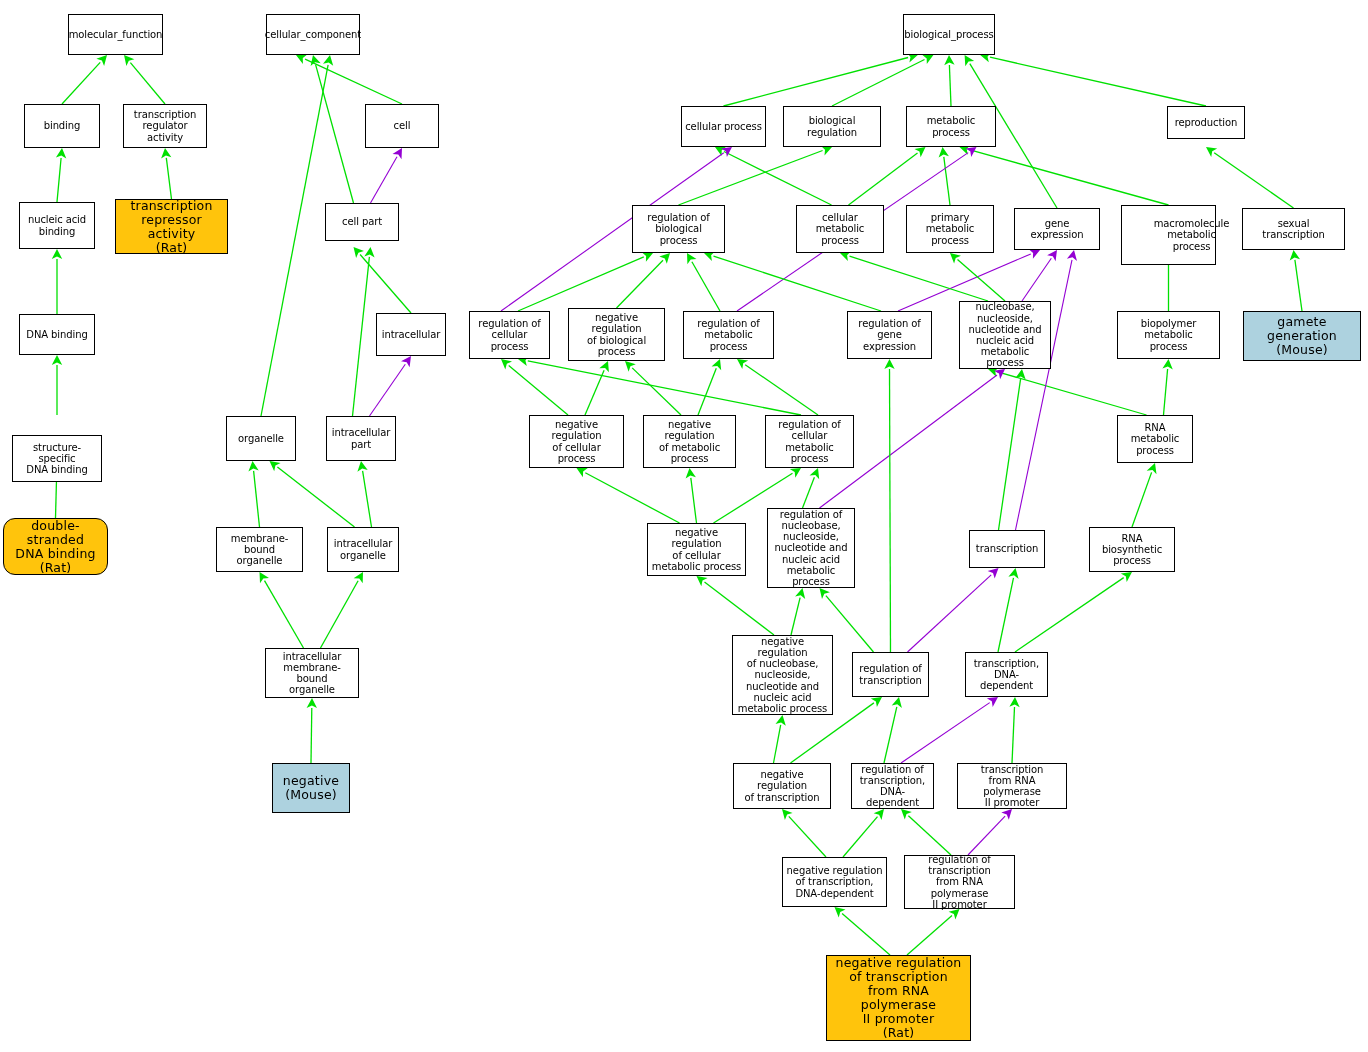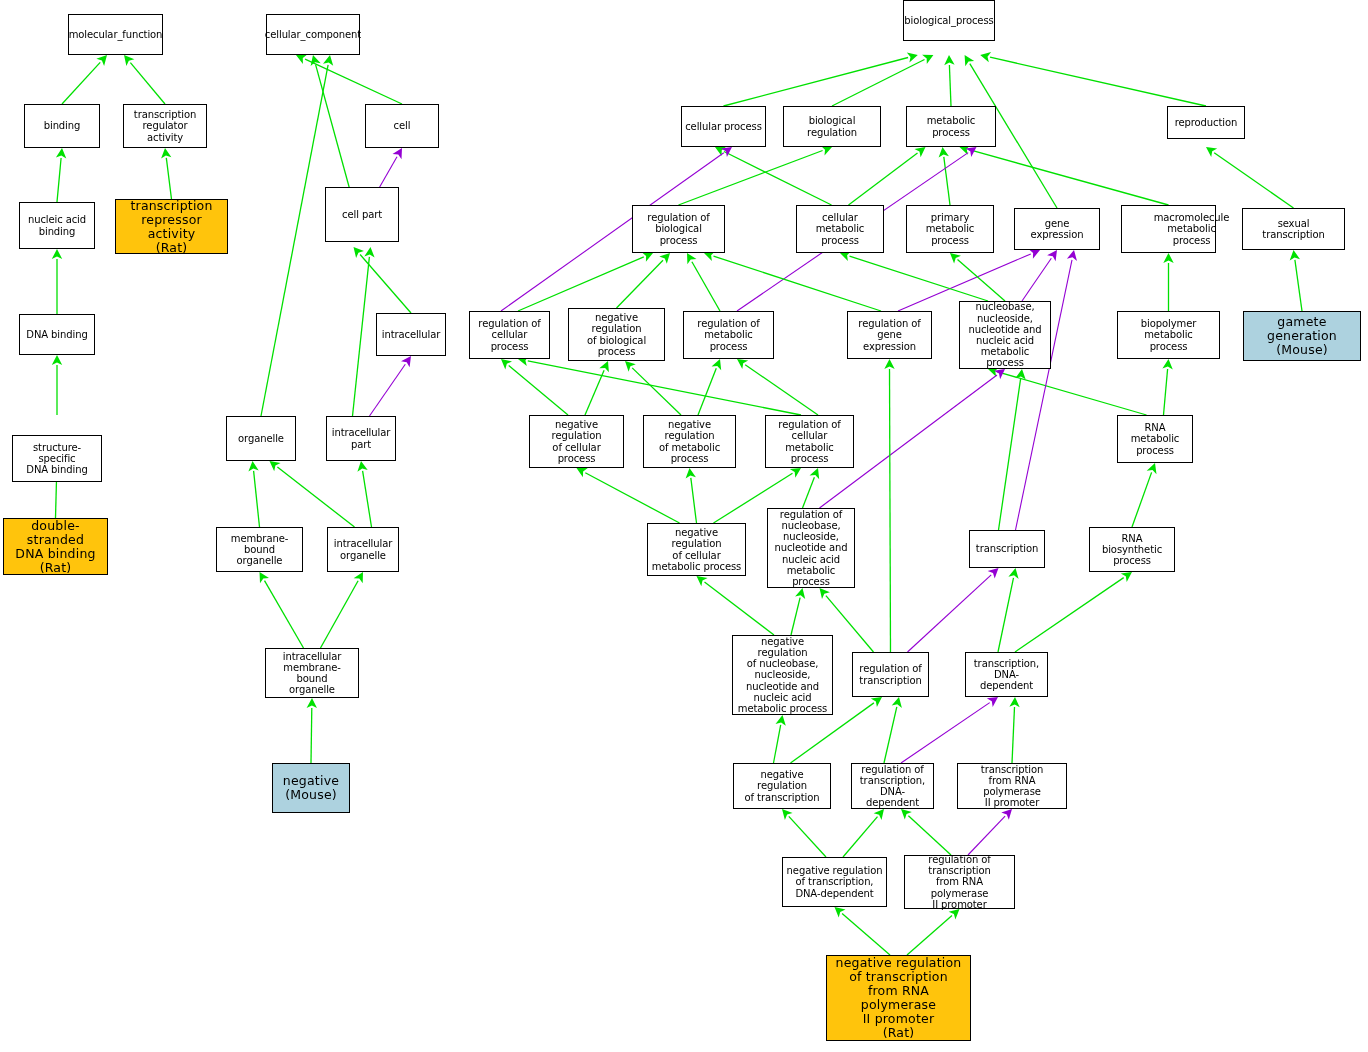--- a/index.html
+++ b/index.html
@@ -365,52 +365,52 @@
       <div class="node sz-normal" style="left: 123px; top: 104px; width: 84px; height: 44px;">transcription
 regulator activity</div>
       <div class="node sz-normal" style="left: 19px; top: 202px; width: 76px; height: 47px;">nucleic acid
 binding</div>
       <div class="node hl-gene" style="left: 115px; top: 199px; width: 113px; height: 55px;">transcription
 repressor activity
 (Rat)</div>
       <div class="node sz-normal" style="left: 19px; top: 314px; width: 76px; height: 41px;">DNA binding</div>
       <div class="node sz-normal" style="left: 12px; top: 415px; width: 90px; height: 47px; margin-top: 20px;">structure-specific
 DNA binding</div>
-      <div class="node hl-gene" style="left: 3px; top: 518px; width: 105px; height: 57px;">double-stranded
+      <div class="node hl-gene" style="left: 3px; top: 518px; width: 105px; height: 57px; border-radius: 12px;">double-stranded
 DNA binding
 (Rat)</div>
       <div class="node sz-normal" style="left: 266px; top: 14px; width: 94px; height: 41px;">cellular_component</div>
       <div class="node sz-normal" style="left: 365px; top: 104px; width: 74px; height: 44px;">cell</div>
-      <div class="node sz-normal" style="left: 325px; top: 187px; width: 74px; height: 55px;">cell part</div>
+      <div class="node sz-normal" style="left: 325px; top: 203px; width: 74px; height: 38px;">cell part</div>
       <div class="node sz-normal" style="left: 376px; top: 313px; width: 70px; height: 43px;">intracellular</div>
       <div class="node sz-normal" style="left: 226px; top: 416px; width: 70px; height: 45px;">organelle</div>
       <div class="node sz-normal" style="left: 326px; top: 416px; width: 70px; height: 45px;">intracellular
 part</div>
       <div class="node sz-normal" style="left: 216px; top: 527px; width: 87px; height: 45px;">membrane-bound
 organelle</div>
       <div class="node sz-normal" style="left: 327px; top: 527px; width: 72px; height: 45px;">intracellular
 organelle</div>
       <div class="node sz-normal" style="left: 265px; top: 648px; width: 94px; height: 50px;">intracellular
 membrane-bound
 organelle</div>
       <div class="node hl-other" style="left: 272px; top: 763px; width: 78px; height: 50px;">negative
 (Mouse)</div>
-      <div class="node sz-normal" style="left: 903px; top: 0; width: 92px; height: 41px;">biological_process</div>
+      <div class="node sz-normal" style="left: 903px; top: 14px; width: 92px; height: 41px;">biological_process</div>
       <div class="node sz-normal" style="left: 681px; top: 106px; width: 85px; height: 41px;">cellular process</div>
       <div class="node sz-normal" style="left: 783px; top: 106px; width: 98px; height: 41px;">biological regulation</div>
       <div class="node sz-normal" style="left: 906px; top: 106px; width: 90px; height: 41px;">metabolic process</div>
       <div class="node sz-normal" style="left: 1167px; top: 106px; width: 78px; height: 33px;">reproduction</div>
       <div class="node sz-normal" style="left: 632px; top: 205px; width: 93px; height: 48px;">regulation of
 biological process</div>
       <div class="node sz-normal" style="left: 796px; top: 205px; width: 88px; height: 48px;">cellular metabolic
 process</div>
       <div class="node sz-normal" style="left: 906px; top: 205px; width: 88px; height: 48px;">primary metabolic
 process</div>
       <div class="node sz-normal" style="left: 1014px; top: 208px; width: 86px; height: 42px;">gene expression</div>
-      <div class="node sz-normal" style="left: 1121px; top: 205px; width: 95px; height: 48px; padding-left: 48px;">macromolecule
+      <div class="node sz-normal" style="left: 1121px; top: 205px; width: 95px; height: 60px; padding-left: 48px;">macromolecule
 metabolic process</div>
       <div class="node sz-normal" style="left: 1242px; top: 208px; width: 103px; height: 42px;">sexual transcription</div>
       <div class="node sz-normal" style="left: 469px; top: 311px; width: 81px; height: 48px;">regulation of
 cellular process</div>
       <div class="node sz-normal" style="left: 568px; top: 308px; width: 97px; height: 53px;">negative regulation
 of biological
 process</div>
       <div class="node sz-normal" style="left: 683px; top: 311px; width: 91px; height: 48px;">regulation of
 metabolic process</div>
       <div class="node sz-normal" style="left: 847px; top: 311px; width: 85px; height: 48px;">regulation of

